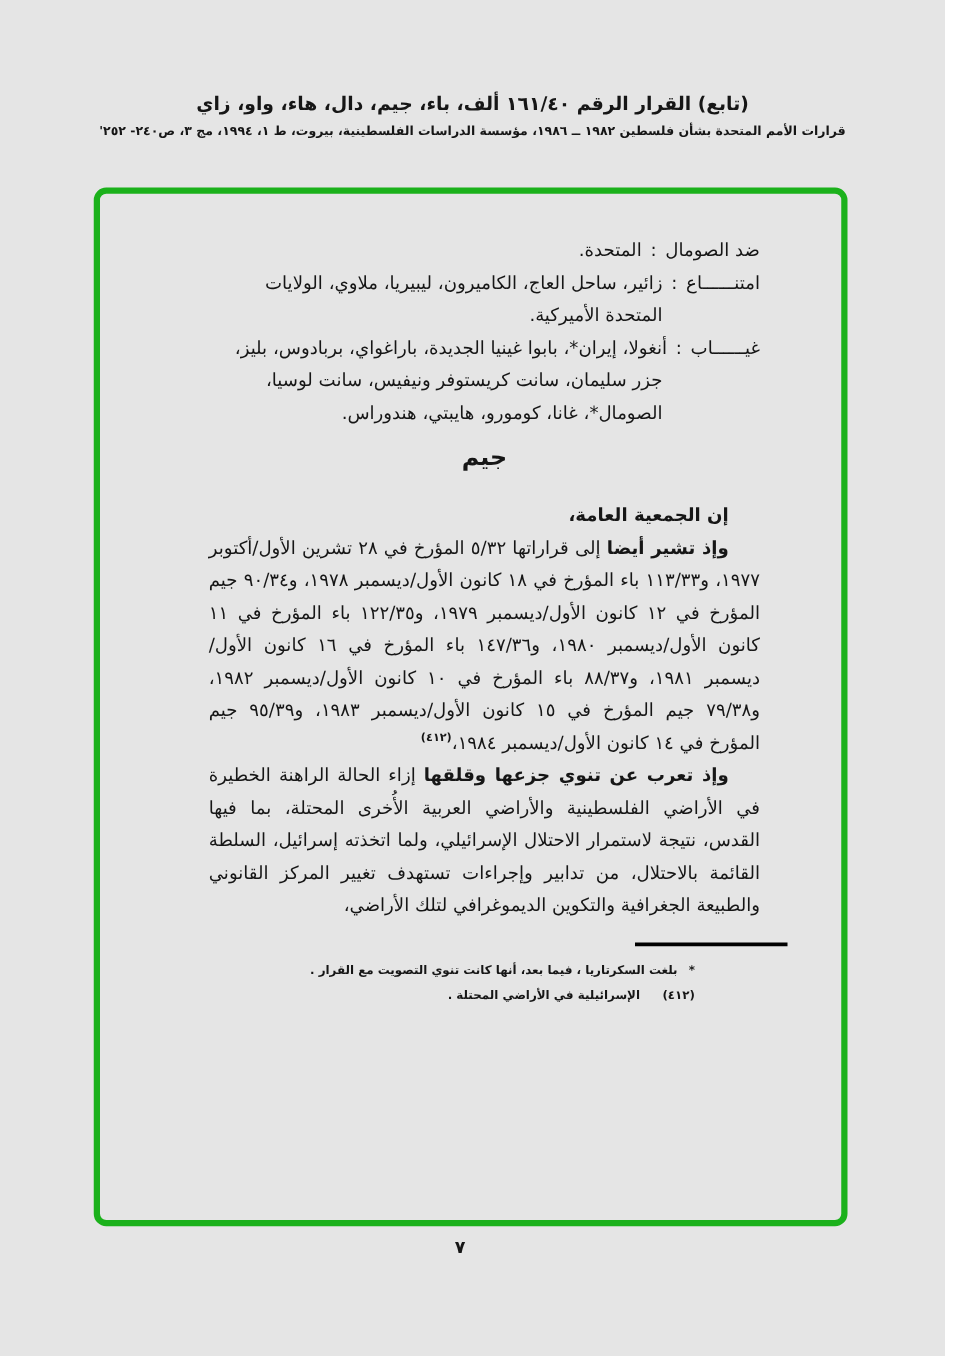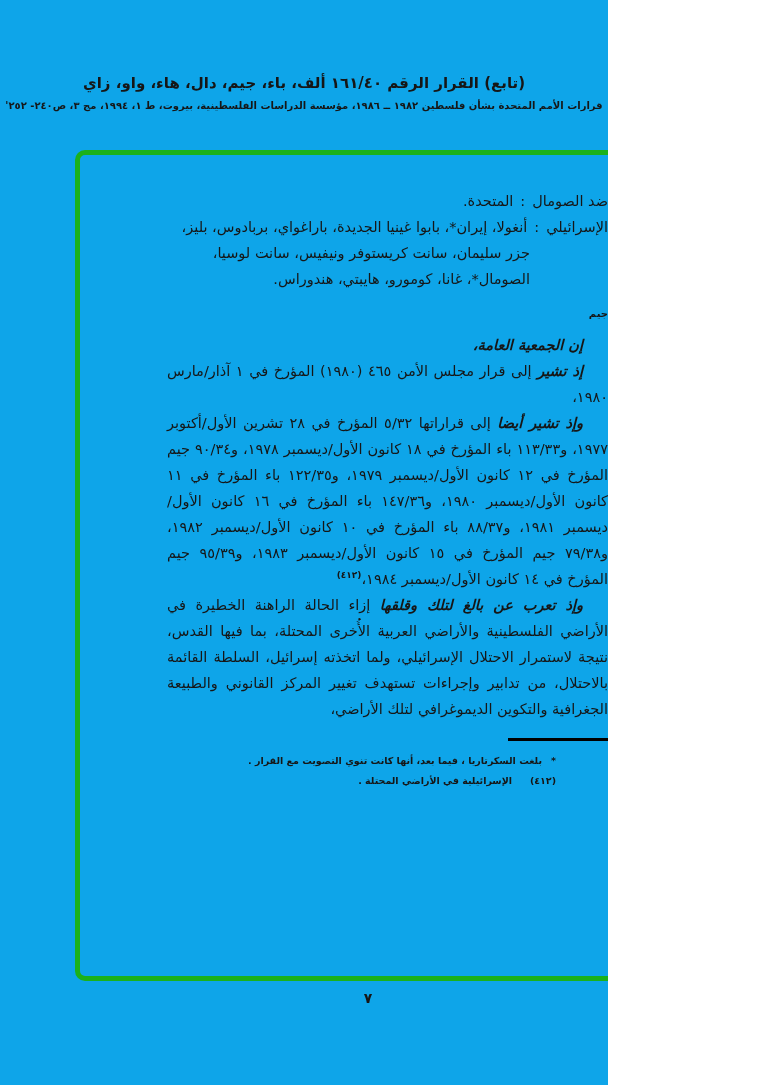--- a/index.html
+++ b/index.html
@@ -1,38 +1,38 @@
 <!DOCTYPE html>
 <html lang="ar"><head>
 <meta charset="utf-8">
 <style>
   html,body{margin:0;padding:0;background:#ffffff;}
   .page{
-    position:relative;width:608px;height:1085px;background:#0ea5e9;
+    position:relative;width:756px;height:1085px;background:#e5e5e5;
     font-family:"DejaVu Sans",sans-serif;color:#161616;overflow:hidden;
   }
   .header{position:absolute;top:74px;left:0;right:0;text-align:center;direction:rtl;}
   .doc-title{font-size:15px;font-weight:bold;letter-spacing:0;}
   .doc-source{font-size:10px;font-weight:bold;margin-top:8px;}
   .green-box{
     position:absolute;left:75px;top:150px;width:603px;height:831px;
     box-sizing:border-box;border:5px solid #1bb11b;border-radius:10px;
   }
   .content{
     position:absolute;top:5px;right:5px;left:5px;bottom:5px;
     box-sizing:border-box;padding:28px 60px 0 82px;
     direction:rtl;font-size:14.5px;line-height:26px;text-align:right;
   }
   .vote-row{padding-right:78px;text-indent:-78px;}
   .v-label{white-space:nowrap;}
   .v-colon{padding:0 7px;}
-  .section-heading{font-weight:bold;font-size:10px;margin:9px 0 5px;}
+  .section-heading{text-align:center;font-weight:bold;font-size:19px;margin:9px 0 21px;}
   .para{text-indent:25px;text-align:justify;margin:0;}
   .para.short{text-align:right;}
-  .lead{font-weight:bold;font-style:italic;}
+  .lead{font-weight:bold;}
   .fn-ref{font-size:9px;font-weight:bold;vertical-align:super;line-height:0;}
   .fn-rule{height:3px;background:#000;width:122px;margin:16px -22px 10px auto;}
   .footnotes{
     width:236px;margin:0 52px 0 auto;direction:rtl;
     font-size:9.5px;font-weight:bold;line-height:20px;text-align:right;
   }
   .fn-row{display:flex;}
   .fn-marker{flex:0 0 14px;}
   .fn-marker.wide{flex:0 0 32px;}
   .fn-text{flex:1;margin-left:32px;}
@@ -53,34 +53,36 @@
     <div class="doc-source">قرارات الأمم المتحدة بشأن فلسطين ١٩٨٢ ــ ١٩٨٦، مؤسسة الدراسات الفلسطينية، بيروت، ط ١، ١٩٩٤، مج ٣، ص٢٤٠- ٢٥٢'</div>
   </div>
 
   <div class="green-box" style="border-color: rgb(27, 177, 27);">
     <div class="content">
 
       <div class="vote-row">
         <span class="v-label">ضد الصومال</span><span class="v-colon">:</span><span>المتحدة.</span>
       </div>
 
+      <div class="vote-row">
+        <span class="v-label">امتنــــــاع</span><span class="v-colon">:</span><span>زائير، ساحل العاج، الكاميرون، ليبيريا، ملاوي، الولايات المتحدة الأميركية.</span>
+      </div>
 
       <div class="vote-row">
-        <span class="v-label">الإسرائيلي</span><span class="v-colon">:</span><span>أنغولا، إيران*، بابوا غينيا الجديدة، باراغواي، بربادوس، بليز، جزر سليمان، سانت كريستوفر ونيفيس، سانت لوسيا، الصومال*، غانا، كومورو، هايبتي، هندوراس.</span>
+        <span class="v-label">غيــــــاب</span><span class="v-colon">:</span><span>أنغولا، إيران*، بابوا غينيا الجديدة، باراغواي، بربادوس، بليز، جزر سليمان، سانت كريستوفر ونيفيس، سانت لوسيا، الصومال*، غانا، كومورو، هايبتي، هندوراس.</span>
       </div>
 
       <div class="section-heading">جيم</div>
 
       <p class="para short"><span class="lead">إن الجمعية العامة،</span></p>
 
-      <p class="para"><span class="lead">إذ تشير</span><span> إلى قرار مجلس الأمن ٤٦٥ (١٩٨٠) المؤرخ في ١ آذار/مارس ١٩٨٠،</span></p>
 
       <p class="para"><span class="lead">وإذ تشير أيضا</span><span> إلى قراراتها ٥/٣٢ المؤرخ في ٢٨ تشرين الأول/أكتوبر ١٩٧٧، و١١٣/٣٣ باء المؤرخ في ١٨ كانون الأول/ديسمبر ١٩٧٨، و٩٠/٣٤ جيم المؤرخ في ١٢ كانون الأول/ديسمبر ١٩٧٩، و١٢٢/٣٥ باء المؤرخ في ١١ كانون الأول/ديسمبر ١٩٨٠، و١٤٧/٣٦ باء المؤرخ في ١٦ كانون الأول/ديسمبر ١٩٨١، و٨٨/٣٧ باء المؤرخ في ١٠ كانون الأول/ديسمبر ١٩٨٢، و٧٩/٣٨ جيم المؤرخ في ١٥ كانون الأول/ديسمبر ١٩٨٣، و٩٥/٣٩ جيم المؤرخ في ١٤ كانون الأول/ديسمبر ١٩٨٤،</span><sup class="fn-ref">(٤١٢)</sup></p>
 
-      <p class="para"><span class="lead">وإذ تعرب عن بالغ لتلك وقلقها</span><span> إزاء الحالة الراهنة الخطيرة في الأراضي الفلسطينية والأراضي العربية الأُخرى المحتلة، بما فيها القدس، نتيجة لاستمرار الاحتلال الإسرائيلي، ولما اتخذته إسرائيل، السلطة القائمة بالاحتلال، من تدابير وإجراءات تستهدف تغيير المركز القانوني والطبيعة الجغرافية والتكوين الديموغرافي لتلك الأراضي،</span></p>
+      <p class="para"><span class="lead">وإذ تعرب عن تنوي جزعها وقلقها</span><span> إزاء الحالة الراهنة الخطيرة في الأراضي الفلسطينية والأراضي العربية الأُخرى المحتلة، بما فيها القدس، نتيجة لاستمرار الاحتلال الإسرائيلي، ولما اتخذته إسرائيل، السلطة القائمة بالاحتلال، من تدابير وإجراءات تستهدف تغيير المركز القانوني والطبيعة الجغرافية والتكوين الديموغرافي لتلك الأراضي،</span></p>
 
       <div class="fn-rule"></div>
 
       <div class="footnotes">
         <div class="fn-row">
           <span class="fn-marker">*</span>
           <span class="fn-text fn-line1">بلغت السكرتاريا ، فيما بعد، أنها كانت تنوي التصويت مع القرار .</span>
         </div>
         <div class="fn-row">
           <span class="fn-marker wide">(٤١٢)</span>

